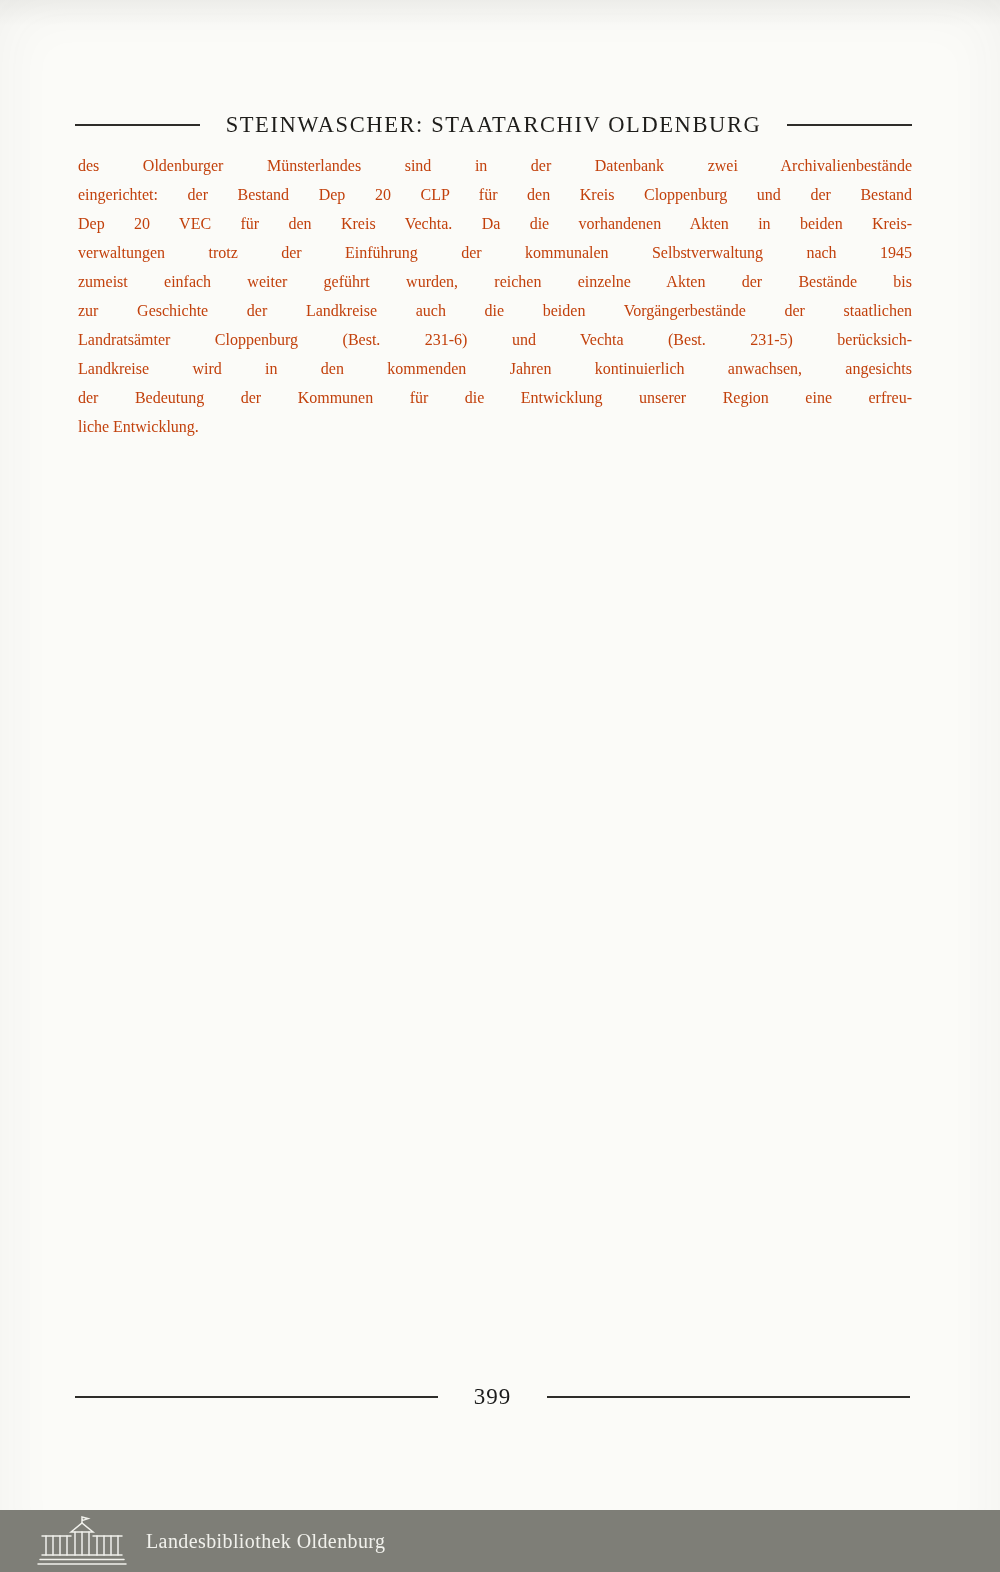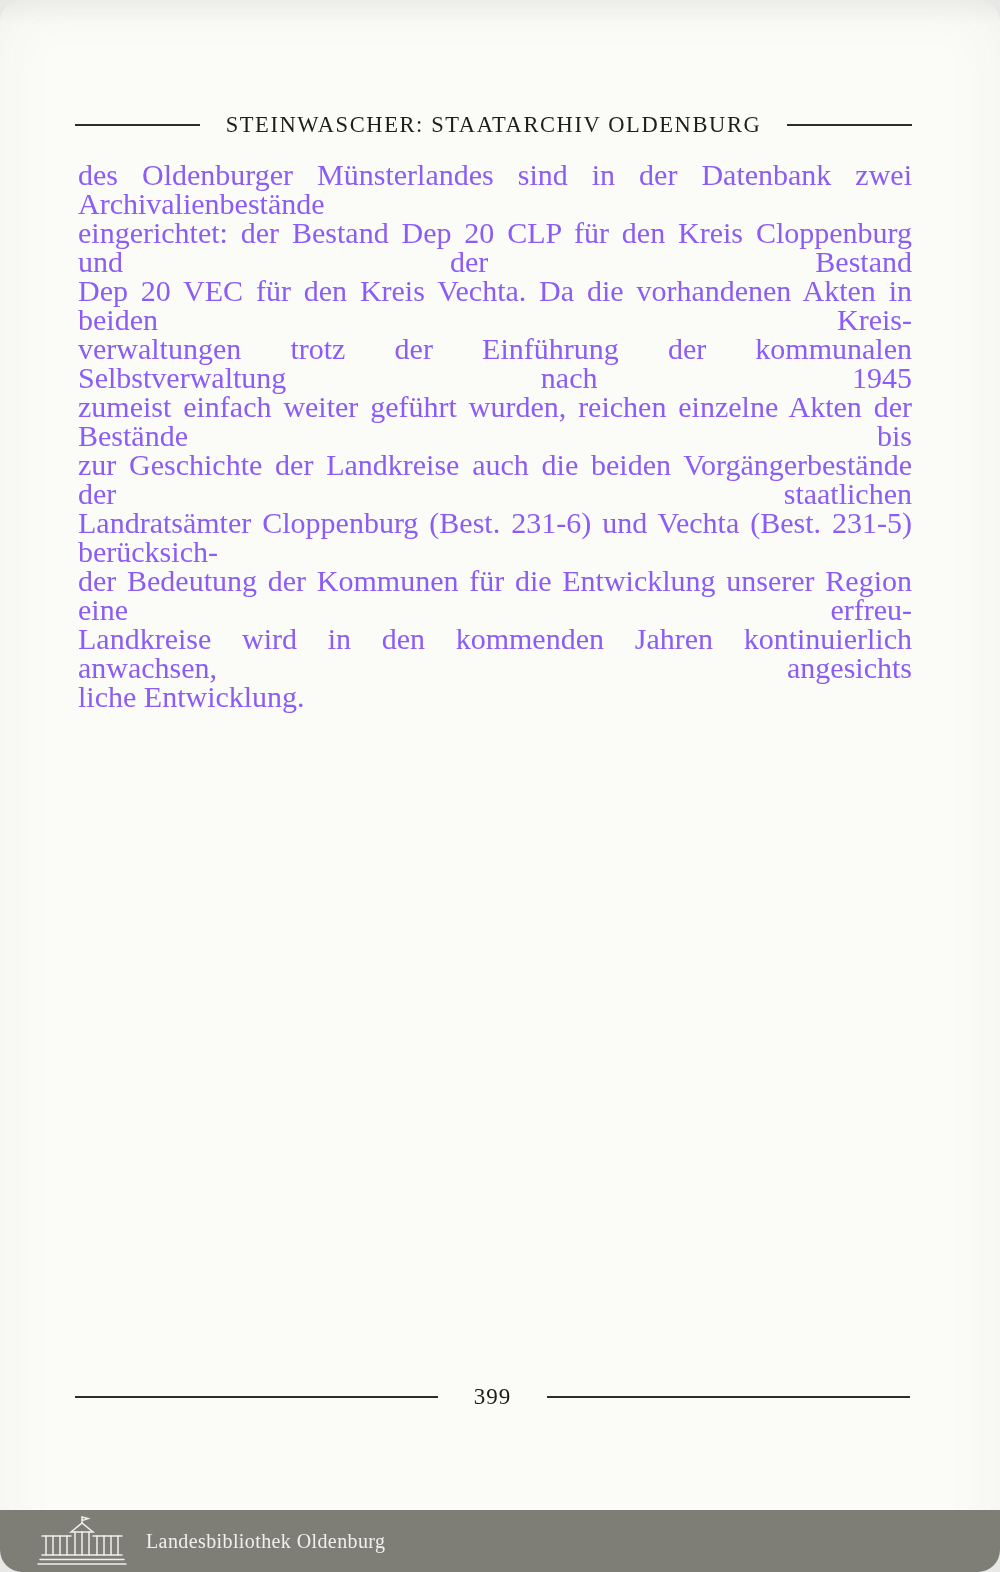--- a/index.html
+++ b/index.html
@@ -9,21 +9,20 @@
   .page {
     position: relative;
     width: 1000px;
     height: 1572px;
     margin: 0 auto;
     background: #fbfbf8;
     font-family: "Liberation Serif", "DejaVu Serif", serif;
     color: #1b1b1b;
     overflow: hidden;
     box-shadow: inset 0 0 60px rgba(60,60,55,0.05);
-    border-radius: 22px;
   }
 
   
   .scan-shade {
     position: absolute;
     top: 0; left: 0; right: 0;
     height: 26px;
     background: linear-gradient(to bottom, rgba(150,150,145,0.10), rgba(150,150,145,0));
     pointer-events: none;
   }
@@ -44,26 +43,26 @@
   }
   .header-title {
     font-size: 22.5px;
     letter-spacing: 1.6px;
     white-space: nowrap;
     color: #1e1d1a;
   }
 
   .body-text {
     position: absolute;
-    top: 160px;
+    top: 151px;
     left: 78px;
     width: 834px;
-    font-size: 30px;
+    font-size: 16px;
     line-height: 29px;
-    color: #8b5cf6;
+    color: #c2410c;
   }
   .line {
     text-align: justify;
     text-align-last: justify;
   }
   .line.last {
     text-align: right;
     text-align-last: left;
   }
 
@@ -120,22 +119,22 @@
   </div>
 
   <div class="body-text">
     <div class="line">des Oldenburger Münsterlandes sind in der Datenbank zwei Archivalienbestände</div>
     <div class="line">eingerichtet: der Bestand Dep 20 CLP für den Kreis Cloppenburg und der Bestand</div>
     <div class="line">Dep 20 VEC für den Kreis Vechta. Da die vorhandenen Akten in beiden Kreis-</div>
     <div class="line">verwaltungen trotz der Einführung der kommunalen Selbstverwaltung nach 1945</div>
     <div class="line">zumeist einfach weiter geführt wurden, reichen einzelne Akten der Bestände bis</div>
     <div class="line">zur Geschichte der Landkreise auch die beiden Vorgängerbestände der staatlichen</div>
     <div class="line">Landratsämter Cloppenburg (Best. 231-6) und Vechta (Best. 231-5) berücksich-</div>
+    <div class="line">Landkreise wird in den kommenden Jahren kontinuierlich anwachsen, angesichts</div>
     <div class="line">der Bedeutung der Kommunen für die Entwicklung unserer Region eine erfreu-</div>
-    <div class="line">Landkreise wird in den kommenden Jahren kontinuierlich anwachsen, angesichts</div>
     <div class="line last">liche Entwicklung.</div>
   </div>
 
   <div class="pagenum-row">
     <span class="rule"></span>
     <span class="page-number">399</span>
     <span class="rule"></span>
   </div>
 
   <div class="library-bar">

